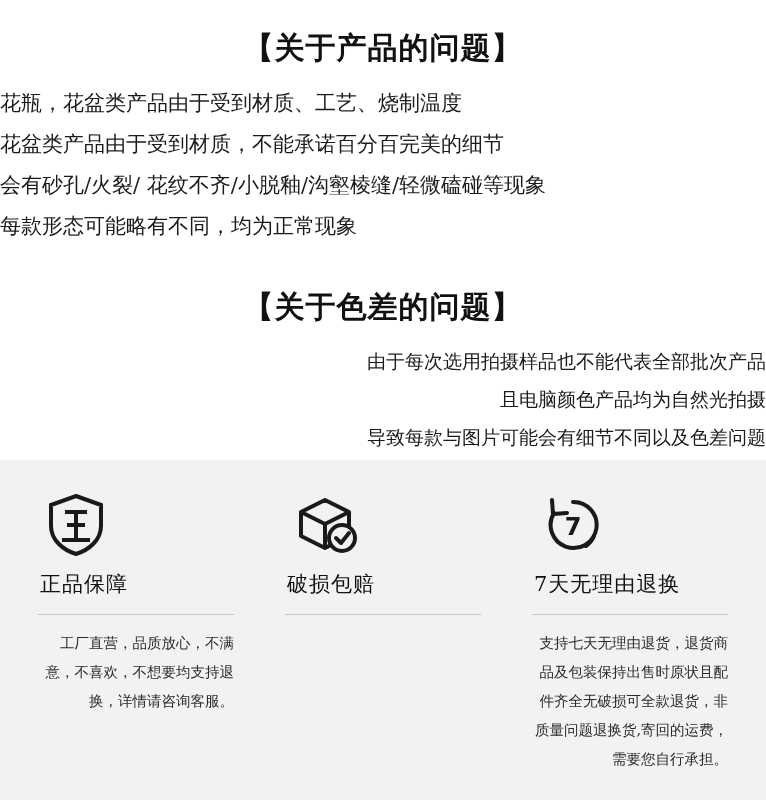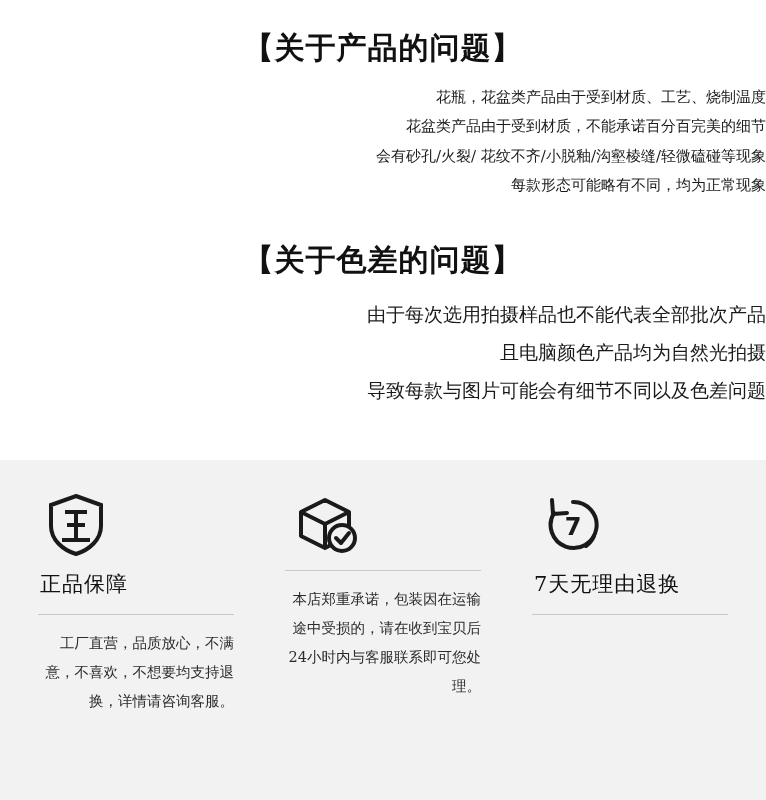--- a/index.html
+++ b/index.html
@@ -33,24 +33,24 @@
     text-align: center;
     font-family: "DejaVu Serif", "Liberation Serif", serif;
     font-size: 30px;
     font-weight: bold;
     letter-spacing: 1px;
     color: #111111;
     padding: 6px 0 14px 0;
   }
   .block-lines {
     font-family: "DejaVu Serif", "Liberation Serif", serif;
-    font-size: 15px;
+    font-size: 21px;
     line-height: 1.95;
     color: #1b1b1b;
-    text-align: right;
+    text-align: left;
   }
   .block-lines .line {
     display: block;
     white-space: nowrap;
   }
   .block-two {
     margin-top: 34px;
   }
   .block-two .block-lines {
     text-align: right;
@@ -164,31 +164,32 @@
     <div class="g-col">
       <div class="g-icon">
         <svg width="64" height="62" viewBox="0 0 64 62">
           <path d="M6 18 L30 6 L54 18 L54 42 L30 54 L6 42 Z" fill="none" stroke="#1a1a1a" stroke-width="4" stroke-linejoin="round"></path>
           <path d="M6 18 L30 30 L54 18" fill="none" stroke="#1a1a1a" stroke-width="4" stroke-linejoin="round"></path>
           <path d="M30 30 L30 54" fill="none" stroke="#1a1a1a" stroke-width="4"></path>
           <circle cx="47" cy="44" r="13" fill="#f2f2f2" stroke="#1a1a1a" stroke-width="4"></circle>
           <path d="M41 44 L46 49 L54 39" fill="none" stroke="#1a1a1a" stroke-width="4" stroke-linecap="round" stroke-linejoin="round"></path>
         </svg>
       </div>
+      <div class="g-title">破损包赔</div>
       <div class="g-divider"></div>
-      <div class="g-desc">本店郑重承诺，包装因在运输途中受损的，请在收到宝贝后24小时内与客服联系即可您处理。</div>
     </div>
 
     <div class="g-col">
       <div class="g-icon">
         <svg width="62" height="62" viewBox="0 0 62 62">
           <path d="M31 8 A23 23 0 1 1 12 19" fill="none" stroke="#1a1a1a" stroke-width="4" stroke-linecap="round"></path>
           <path d="M10 6 L11 20 L25 19" fill="none" stroke="#1a1a1a" stroke-width="4" stroke-linecap="round" stroke-linejoin="round"></path>
           <path d="M52 42 A23 23 0 0 1 44 52" fill="none" stroke="#1a1a1a" stroke-width="4" stroke-linecap="round"></path>
           <text x="31" y="41" text-anchor="middle" font-family="'DejaVu Sans', sans-serif" font-size="24" font-weight="bold" fill="#1a1a1a">7</text>
         </svg>
       </div>
       <div class="g-title">7天无理由退换</div>
       <div class="g-divider"></div>
+      <div class="g-desc">支持七天无理由退货，退货商品及包装保持出售时原状且配件齐全无破损可全款退货，非质量问题退换货,寄回的运费，需要您自行承担。</div>
     </div>
 
   </div>
 </div>
 
 </body></html>

